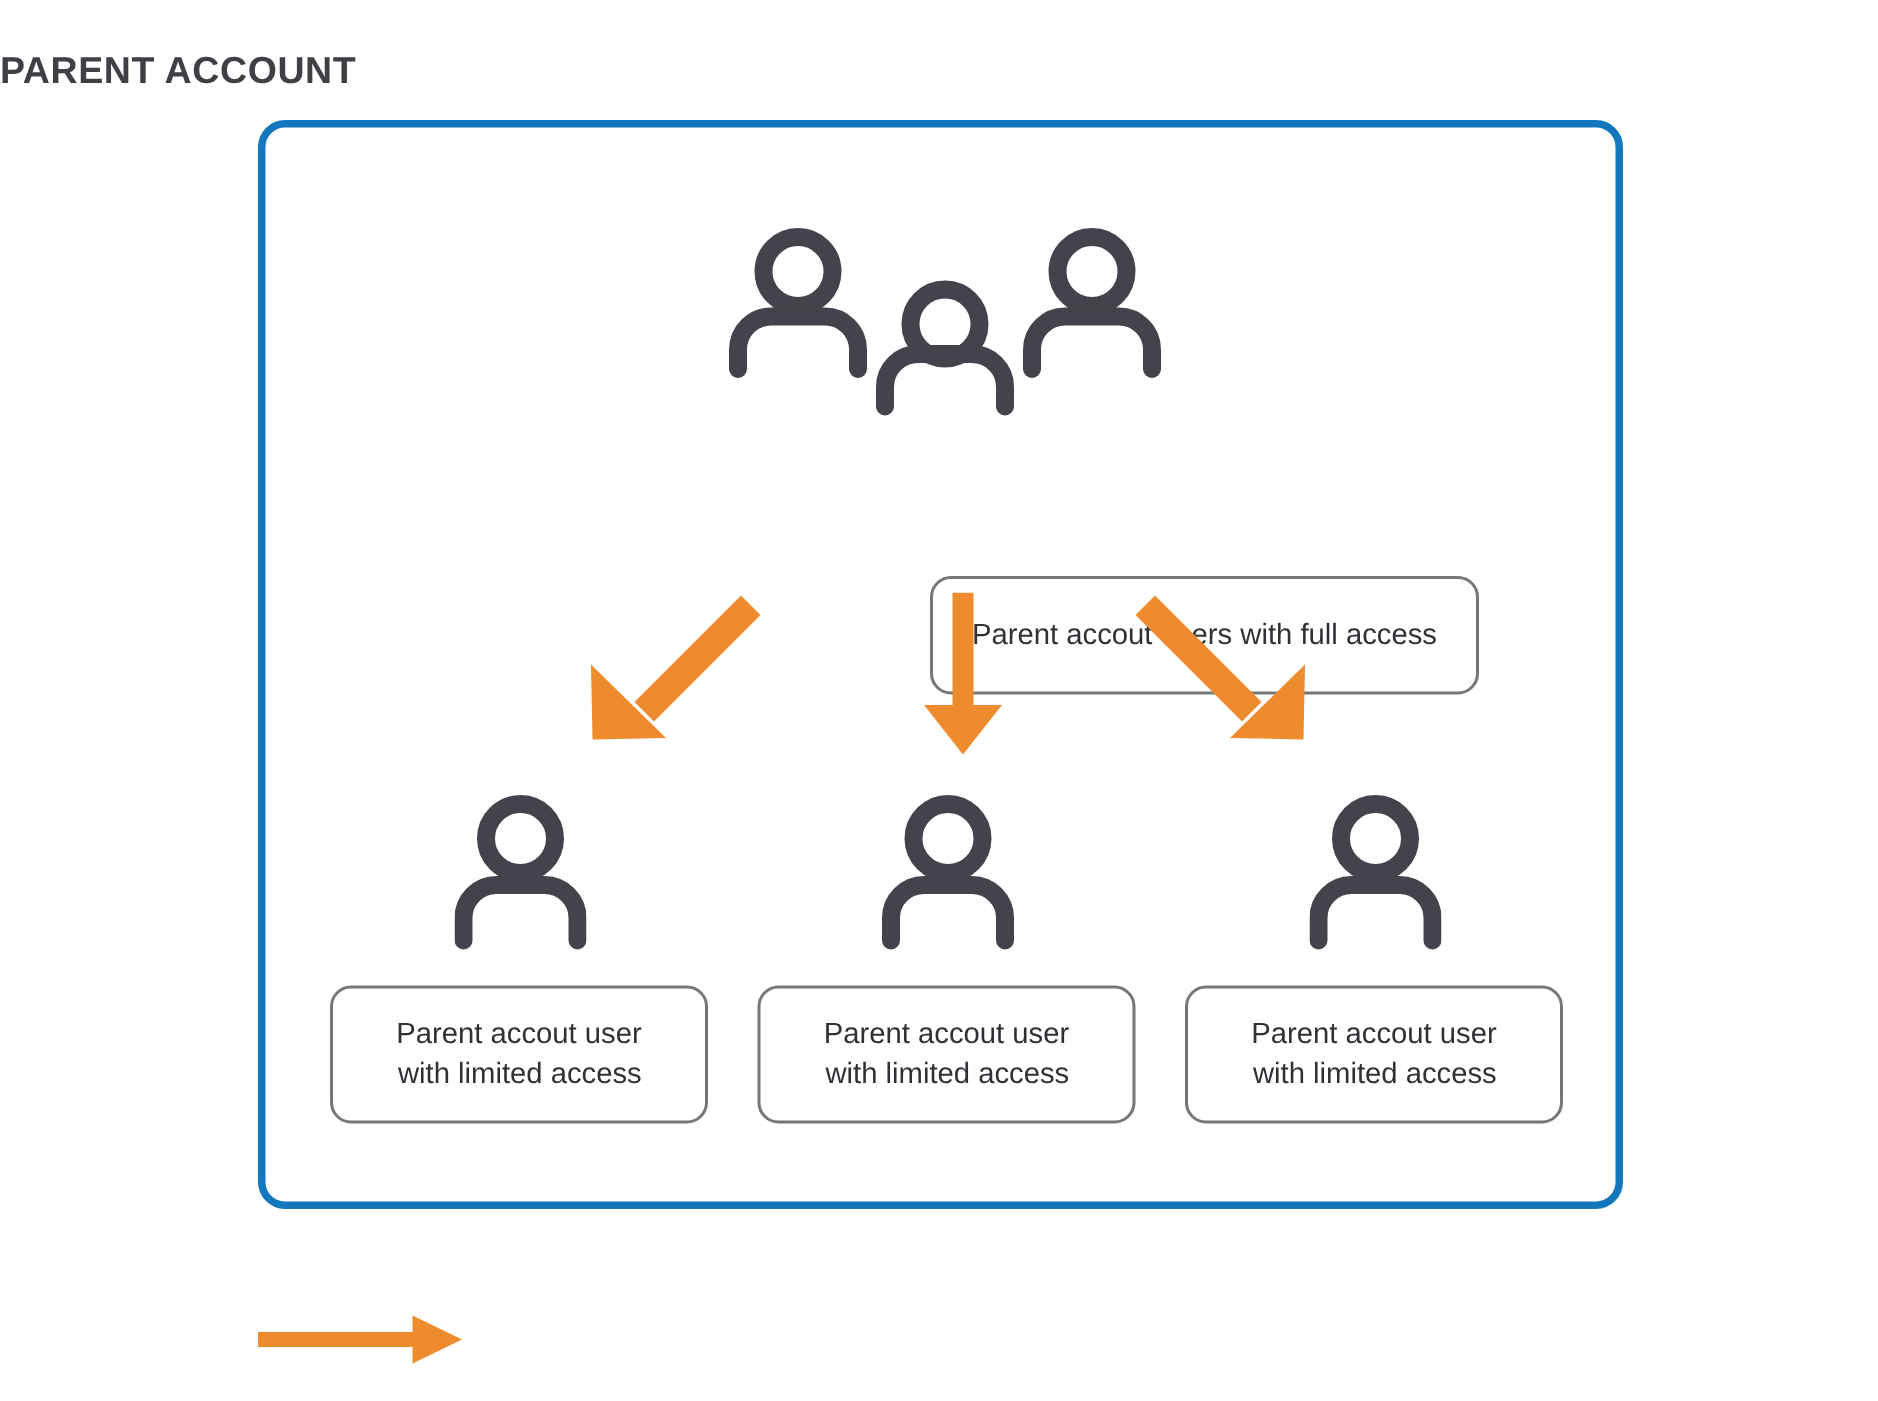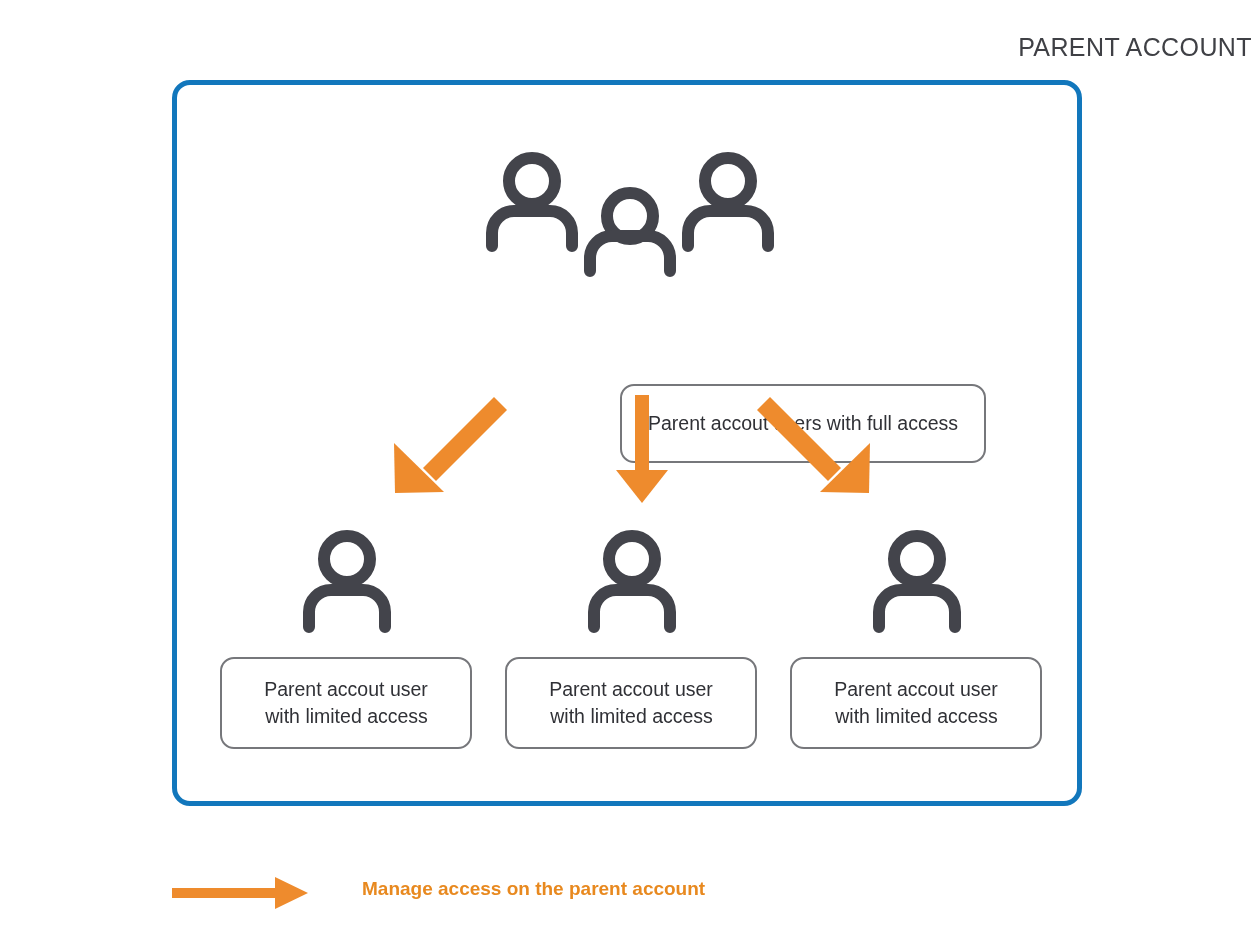--- a/index.html
+++ b/index.html
@@ -14,23 +14,23 @@
     font-family: "Liberation Sans", sans-serif;
     overflow: hidden;
   }
 
   
   .page-title {
     position: absolute;
     left: 0;
     top: 33px;
     width: 1252px;
-    text-align: right;
+    text-align: left;
     font-size: 25px;
-    font-weight: normal;
+    font-weight: bold;
     letter-spacing: 0.4px;
     color: #3f4045;
   }
 
   
   .account-panel {
     position: absolute;
     left: 172px;
     top: 80px;
     width: 910px;
@@ -209,14 +209,13 @@
 
 <div class="legend">
   <div class="legend-arrow">
     <svg width="136" height="34" viewBox="0 0 136 34" xmlns="http://www.w3.org/2000/svg">
       <g fill="#ee8b2d">
         <rect x="0" y="12" width="108" height="10"></rect>
         <polygon points="103,1 136,17 103,33"></polygon>
       </g>
     </svg>
   </div>
-  <div class="legend-text">Manage access on the parent account</div>
 </div>
 
 </body></html>

